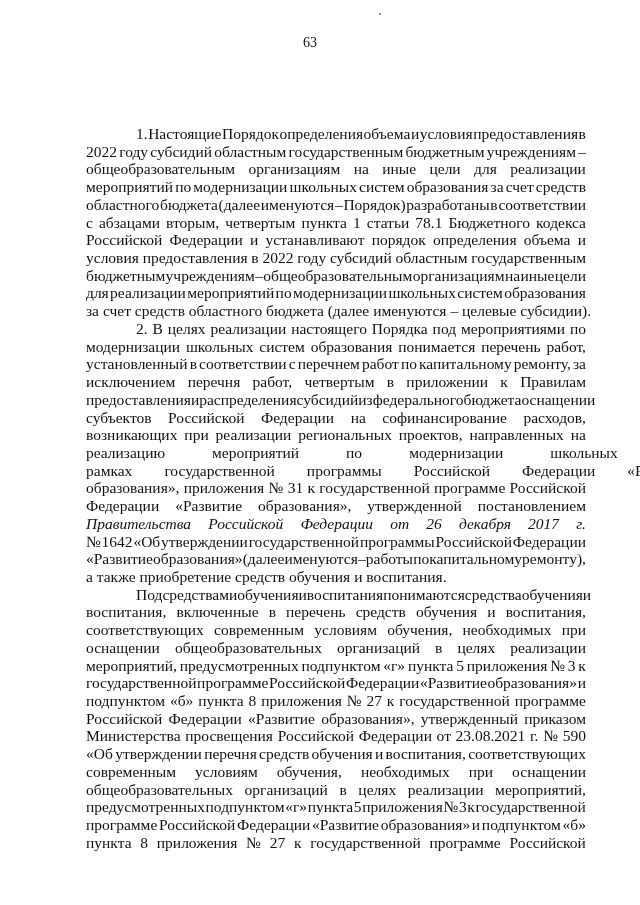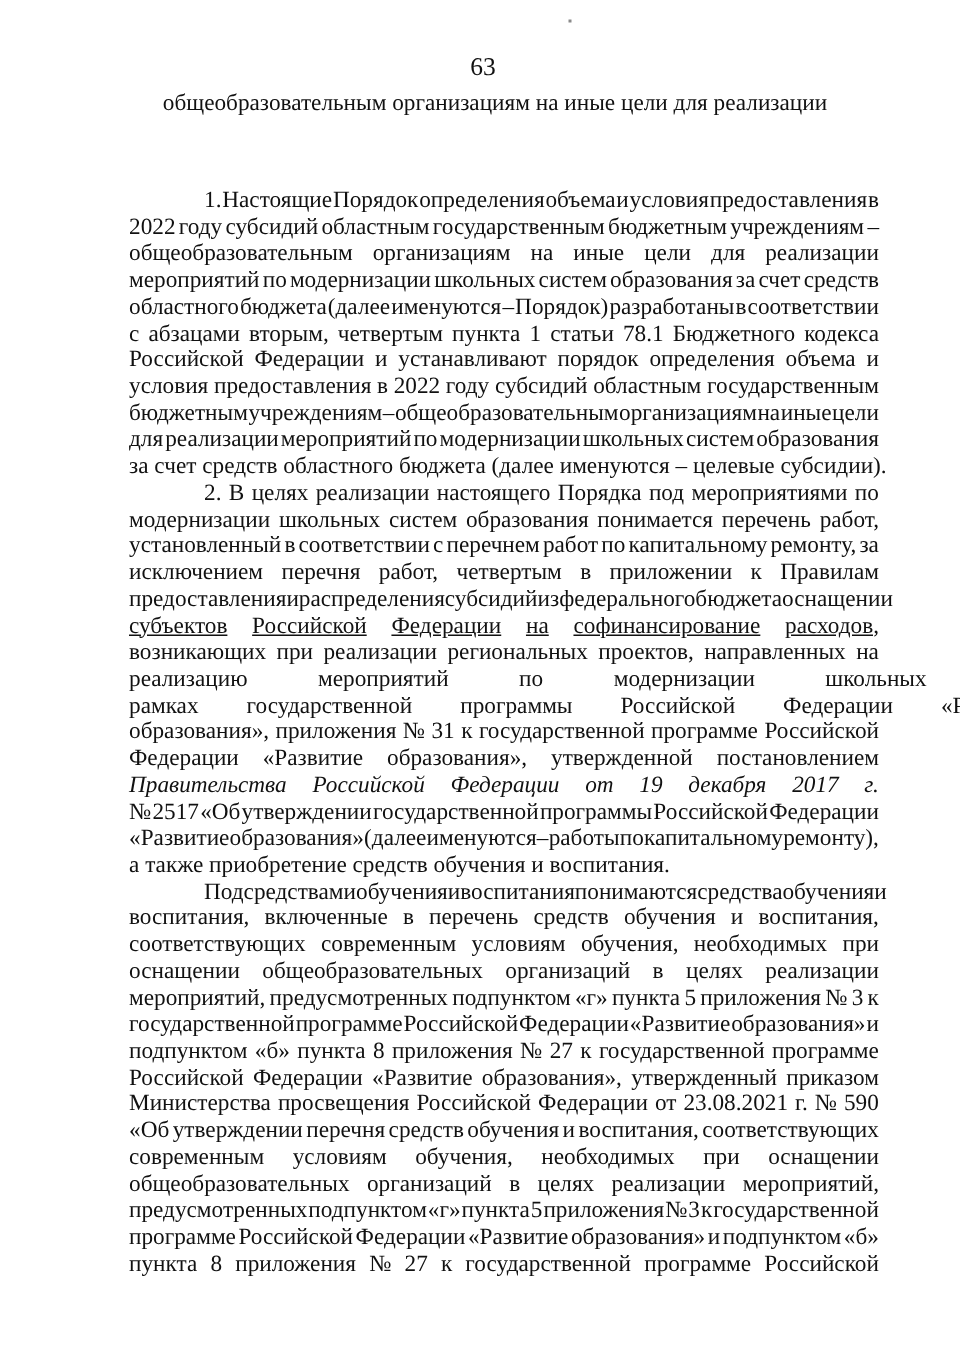--- a/index.html
+++ b/index.html
@@ -1,33 +1,32 @@
 <!DOCTYPE html>
 <html><head>
 <meta charset="utf-8">
 <style>
   html, body { margin: 0; padding: 0; background: #ffffff; }
   body { width: 640px; height: 905px; position: relative; overflow: hidden;
          font-family: "Liberation Serif", "DejaVu Serif", serif; color: #111; }
   .dot { position: absolute; left: 379px; top: 13px; width: 2px; height: 2px; background: #8a8a8a; }
-  .page-num { position: absolute; left: 12px; width: 620px; top: 35px; text-align: center; font-size: 17px; }
+  .page-num { position: absolute; left: 0; width: 620px; top: 35px; text-align: center; font-size: 14px; }
   .title { position: absolute; left: 80px; width: 500px; top: 60px; text-align: center; font-size: 15.5px; line-height: 17.6px; }
   .title .tl { display: block; white-space: nowrap; }
   .body { position: absolute; left: 86px; width: 500px; top: 125px; font-size: 15.5px; line-height: 17.72px; }
   .justify-row { display: flex; justify-content: space-between; white-space: nowrap; }
 </style>
 </head>
 <body>
 
 <div class="dot"></div>
 
 <div class="page-num">63</div>
 
 <div class="title">
-  <span class="tl">общеобразовательным организациям на иные цели для реализации</span>
 </div>
 
 <div class="body" id="doc-body">
     <div>
       <div class="justify-row" style="height: 17.72px; padding-left: 50px;">
         <span>1.</span>
         <span>Настоящие</span>
         <span>Порядок</span>
         <span>определения</span>
         <span>объема</span>
@@ -188,21 +187,21 @@
       <div class="justify-row" style="height: 17.72px;">
         <span>предоставления</span>
         <span>и</span>
         <span>распределения</span>
         <span>субсидий</span>
         <span>из</span>
         <span>федерального</span>
         <span>бюджета</span>
         <span>оснащении</span>
       </div>
-      <div class="justify-row" style="height: 17.72px; text-decoration: underline;">
+      <div class="justify-row" style="height: 17.72px;">
         <span>субъектов</span>
         <span>Российской</span>
         <span>Федерации</span>
         <span>на</span>
         <span>софинансирование</span>
         <span>расходов,</span>
       </div>
       <div class="justify-row" style="height: 17.72px;">
         <span>возникающих</span>
         <span>при</span>
@@ -245,28 +244,28 @@
         <span>«Развитие</span>
         <span>образования»,</span>
         <span>утвержденной</span>
         <span>постановлением</span>
       </div>
       <div class="justify-row" style="height: 17.72px; font-style: italic;">
         <span>Правительства</span>
         <span>Российской</span>
         <span>Федерации</span>
         <span>от</span>
-        <span>19</span>
+        <span>26</span>
         <span>декабря</span>
         <span>2017</span>
         <span>г.</span>
       </div>
       <div class="justify-row" style="height: 17.72px;">
         <span>№</span>
-        <span>2517</span>
+        <span>1642</span>
         <span>«Об</span>
         <span>утверждении</span>
         <span>государственной</span>
         <span>программы</span>
         <span>Российской</span>
         <span>Федерации</span>
       </div>
       <div class="justify-row" style="height: 17.72px;">
         <span>«Развитие</span>
         <span>образования»</span>

